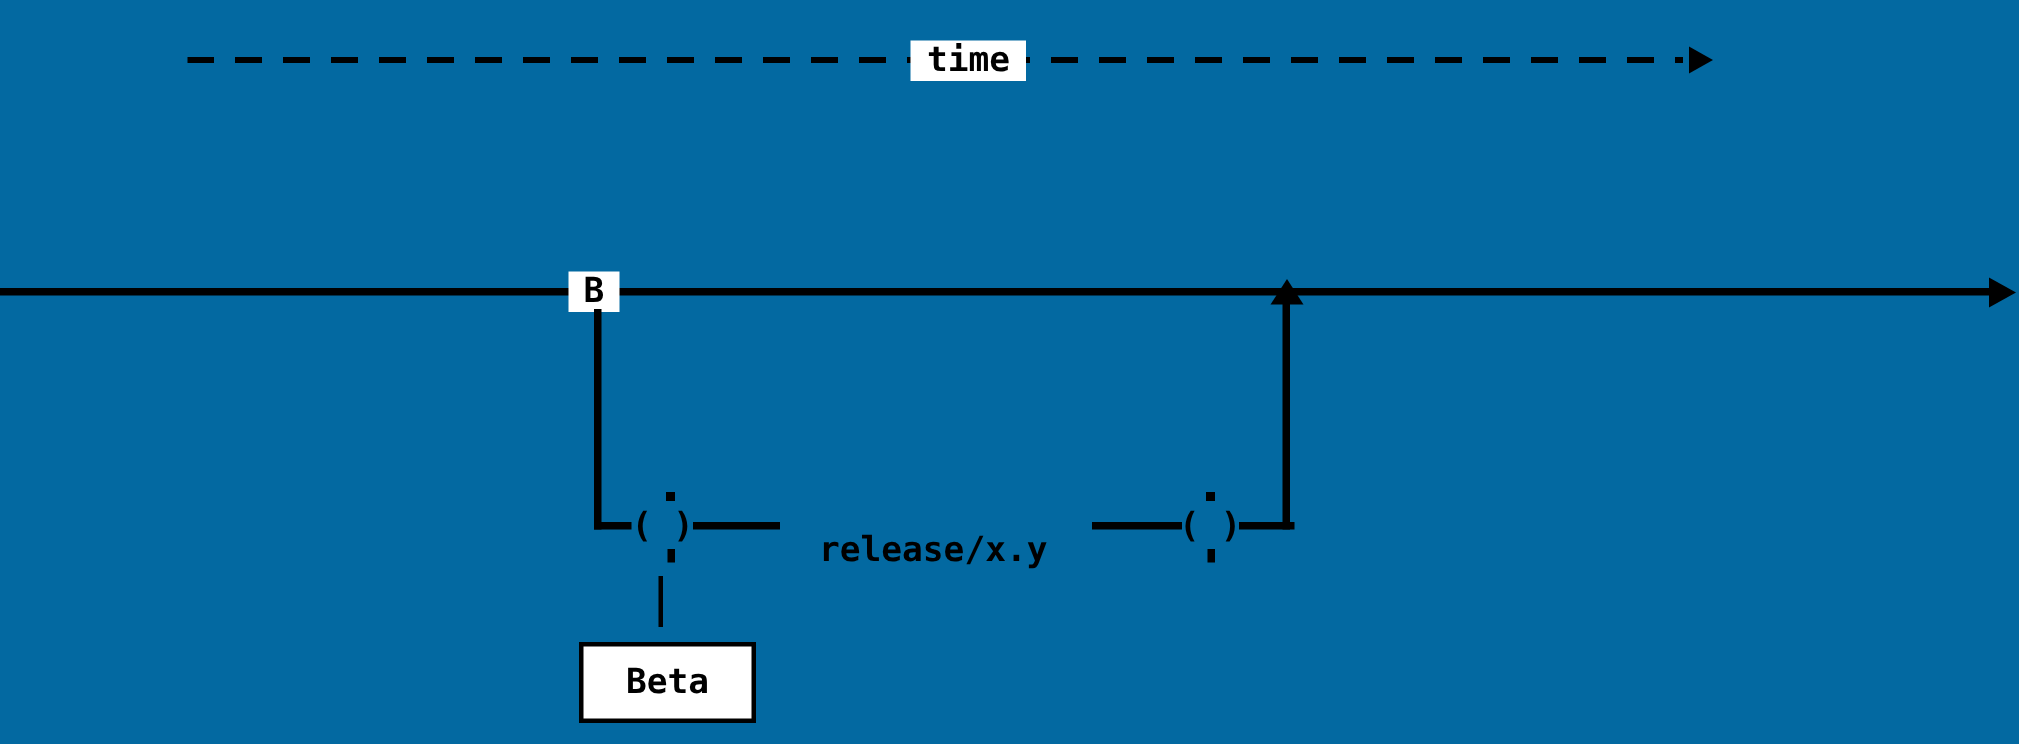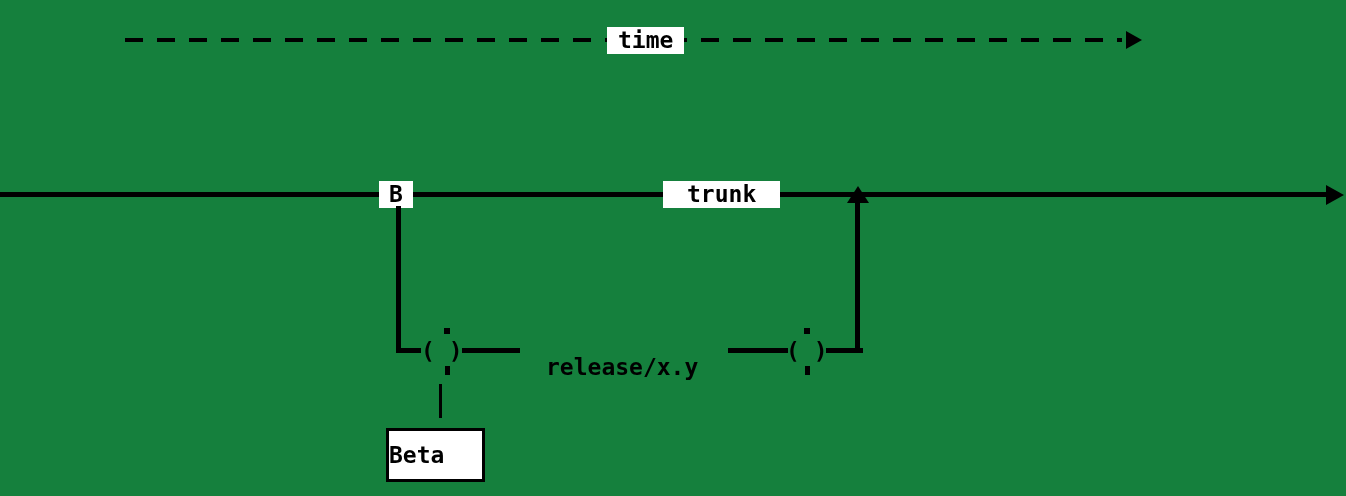--- a/index.html
+++ b/index.html
@@ -1,21 +1,21 @@
 <!DOCTYPE html>
 <html><head>
 <meta charset="utf-8">
 <style>
   html, body { margin: 0; padding: 0; }
   body { background: #ffffff; }
   .diagram {
     position: relative;
     width: 1346px;
     height: 496px;
-    background: #15803d;
+    background: #0369a1;
     font-family: "DejaVu Sans Mono", "Liberation Mono", monospace;
     font-weight: bold;
     color: #000000;
     overflow: hidden;
   }
   .label {
     position: absolute;
     font-size: 23px;
     line-height: 27px;
     white-space: pre;
@@ -43,40 +43,39 @@
     position: absolute; width: 0; height: 0;
     border-left: 11px solid transparent;
     border-right: 11px solid transparent;
     border-bottom: 17px solid #000000;
   }
   .dot  { position: absolute; width: 6px; height: 6px; background: #000000; }
   .tick { position: absolute; width: 5px; height: 9px; background: #000000; }
   .beta-box {
     position: absolute;
     left: 386px; top: 428px;
-    width: 99px; height: 54px;
+    width: 118px; height: 54px;
     box-sizing: border-box;
     border: 3px solid #000000;
     background: #ffffff;
-    display: flex; align-items: center; 
+    display: flex; align-items: center; justify-content: center;
     font-size: 23px;
   }
 </style>
 </head>
 <body>
 
 <div class="diagram">
 
   <div class="dashline" style="left:125px; top:38px; width:997px;"></div>
   <span class="label gapped" style="left:607px; top:27px; padding:0 11px;">time</span>
   <div class="arrow-right small" style="left:1126px; top:31px;"></div>
 
   <div class="hline" style="left:0; top:192px; width:1330px;"></div>
   <span class="label gapped" style="left:379px; top:181px; padding:0 10px;">B</span>
-  <span class="label gapped" style="left:663px; top:181px; padding:0 24px;">trunk</span>
   <div class="arrow-right" style="left:1326px; top:185px;"></div>
   <div class="arrow-up" style="left:847px; top:186px;"></div>
 
   <div class="vline" style="left:396px; top:206px; height:147px;"></div>
   <div class="hline" style="left:396px; top:348px; width:25px;"></div>
 
   <span class="label" style="left:421px; top:338px;">( )</span>
   <div class="dot" style="left:444px; top:328px;"></div>
   <div class="tick" style="left:445px; top:366px;"></div>
 

